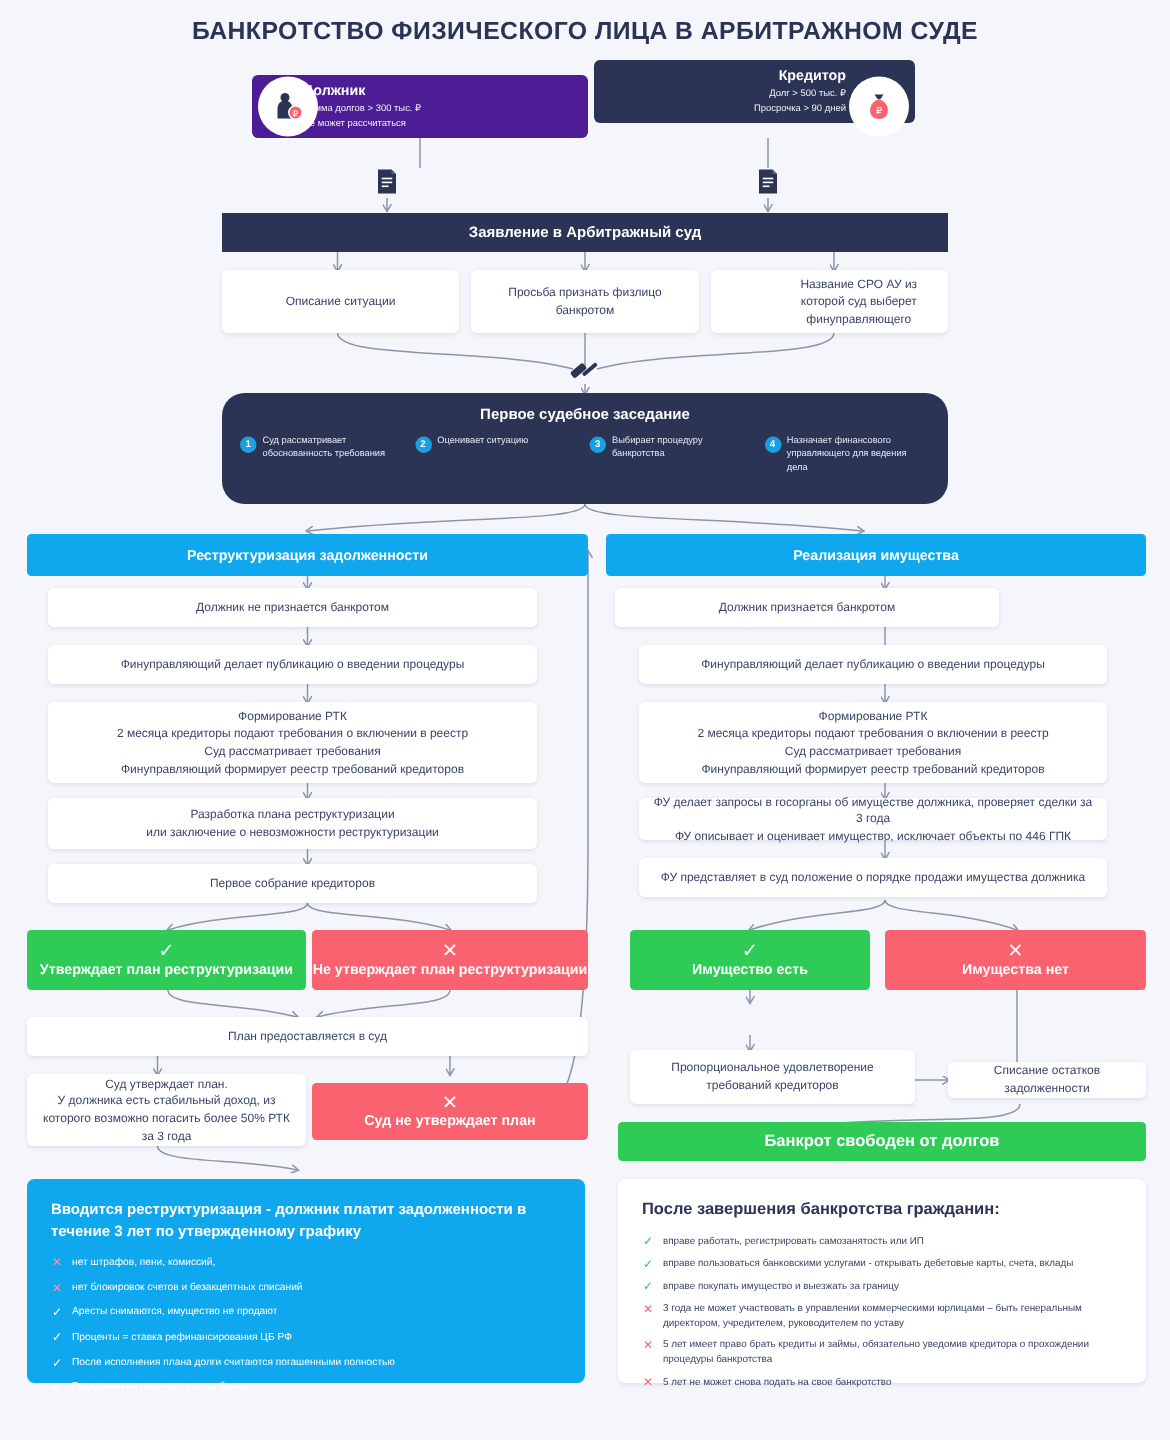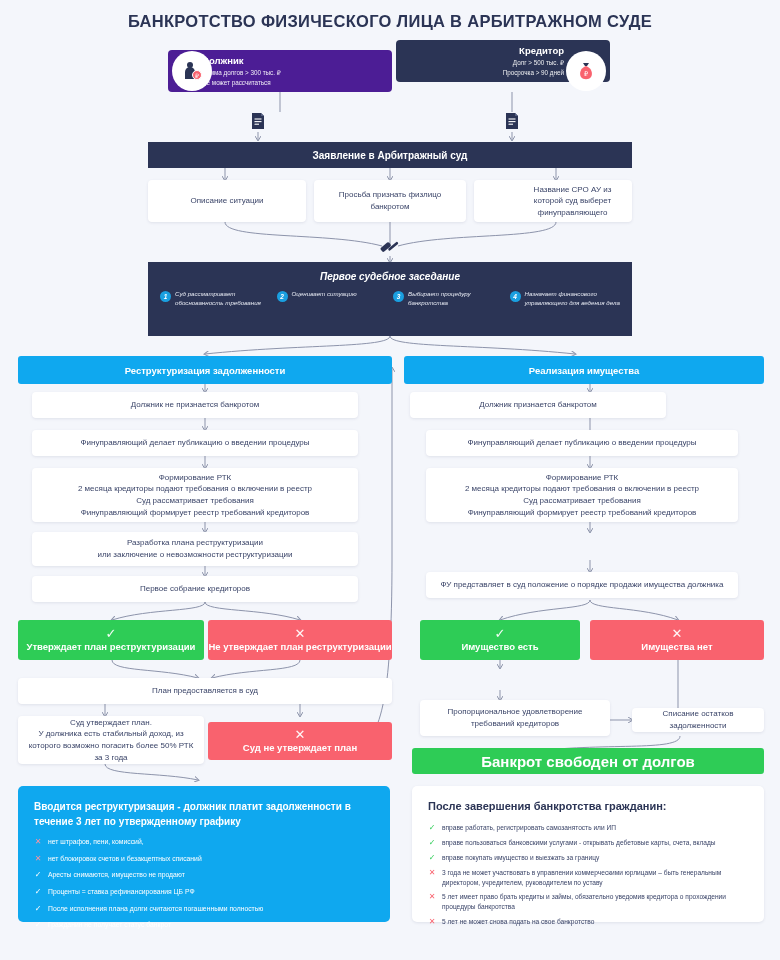--- a/index.html
+++ b/index.html
@@ -74,21 +74,21 @@
   .appbar{
     position:absolute;left:148px;top:142px;width:484px;height:26px;
     background:#2b3455;border-radius:0;
     display:flex;align-items:center;justify-content:center;
     color:#fff;font-size:10px;font-weight:bold;
   }
 
   
   .hearing{
     position:absolute;left:148px;top:262px;width:484px;height:74px;
-    background:#2b3455;border-radius:0;font-style:italic;
+    background:#2b3455;border-radius:15px;
   }
   .hearing .htitle{
     text-align:center;color:#fff;font-size:10px;font-weight:bold;
     padding-top:9px;
   }
   .steps{display:flex;padding:8px 12px 0 12px;gap:6px;}
   .step{display:flex;align-items:flex-start;gap:4px;width:25%;}
   .stepnum{
     flex:0 0 auto;width:11px;height:11px;border-radius:50%;
     background:#1a9fe0;color:#fff;font-size:6.5px;font-weight:bold;
@@ -317,35 +317,37 @@
     <span>Суд не утверждает план</span>
   </div>
 
   <div class="box bluebar" style="left:404px;top:356px;width:360px;height:28px;">Реализация имущества</div>
   <div class="box white" style="left:410px;top:392px;width:256px;height:26px; white-space:pre-line;">Должник признается банкротом</div>
   <div class="box white" style="left:426px;top:430px;width:312px;height:26px; white-space:pre-line;">Финуправляющий делает публикацию о введении процедуры</div>
   <div class="box white" style="left:426px;top:468px;width:312px;height:54px; white-space:pre-line;">Формирование РТК
 2 месяца кредиторы подают требования о включении в реестр
 Суд рассматривает требования
 Финуправляющий формирует реестр требований кредиторов</div>
+  <div class="box white" style="left:426px;top:532px;width:312px;height:28px; white-space:pre-line;">ФУ делает запросы в госорганы об имуществе должника, проверяет сделки за 3 года
+ФУ описывает и оценивает имущество, исключает объекты по 446 ГПК</div>
   <div class="box white" style="left:426px;top:572px;width:312px;height:26px; white-space:pre-line;">ФУ представляет в суд положение о порядке продажи имущества должника</div>
 
   <div class="box green" style="left:420px;top:620px;width:160px;height:40px;">
     <span class="mark">✓</span>
     <span>Имущество есть</span>
   </div>
   <div class="box red" style="left:590px;top:620px;width:174px;height:40px;">
     <span class="mark">✕</span>
     <span>Имущества нет</span>
   </div>
 
   <div class="box white" style="left:420px;top:700px;width:190px;height:36px; white-space:pre-line;">Пропорциональное удовлетворение требований кредиторов</div>
   <div class="box white" style="left:632px;top:708px;width:132px;height:24px;">Списание остатков задолженности</div>
 
-  <div class="box green" style="left:412px;top:748px;width:352px;height:26px;font-size:15px;text-align:right;">
+  <div class="box green" style="left:412px;top:748px;width:352px;height:26px;font-size:11px;text-align:right;">
     <span>Банкрот свободен от долгов</span>
   </div>
 
   <div class="panel bluepanel">
     <div class="panelhead">Вводится реструктуризация - должник платит задолженности в течение 3 лет по утвержденному графику</div>
     <ul class="plist">
       <li>
           <span class="ic no">✕</span>
           <span>нет штрафов, пени, комиссий,</span>
         </li>

